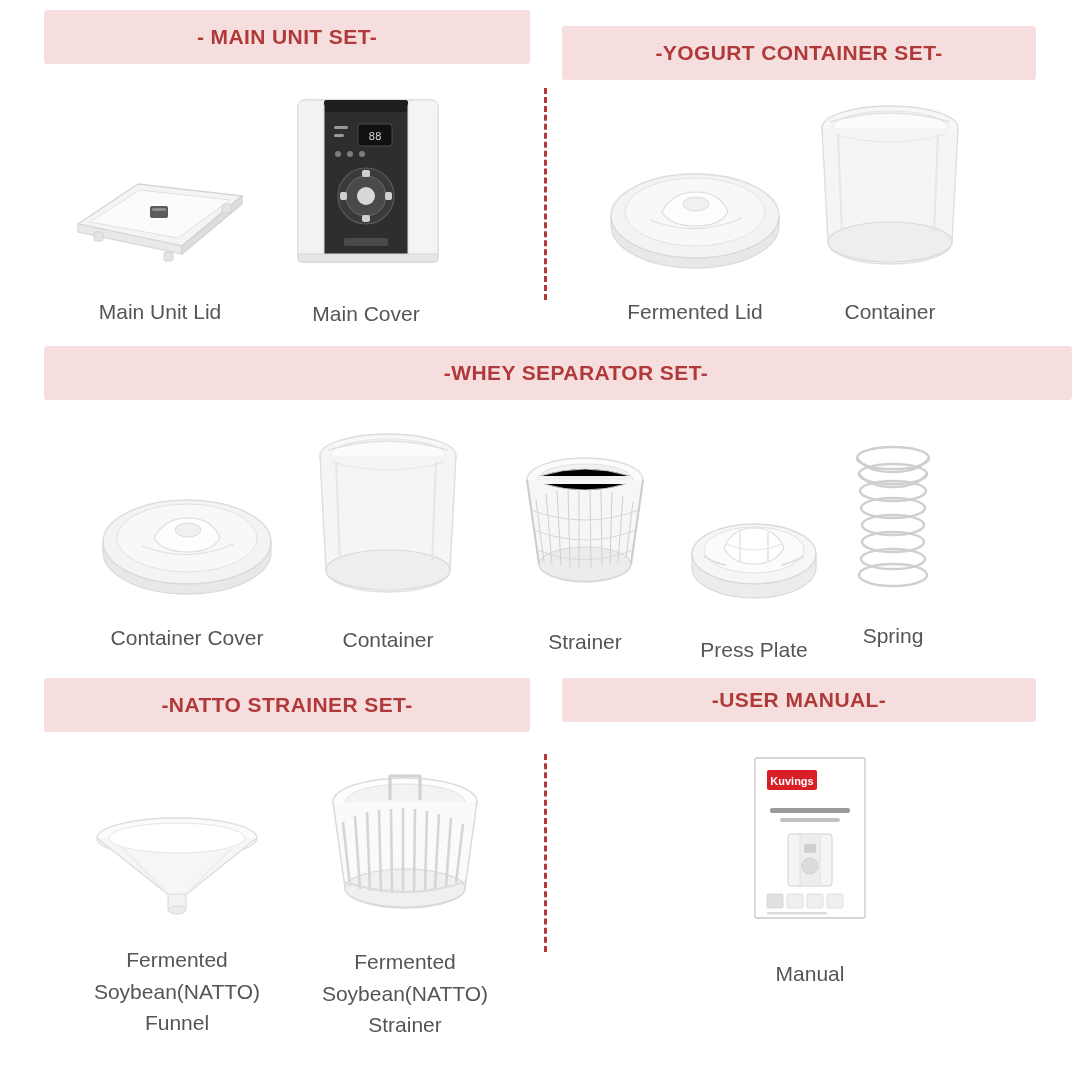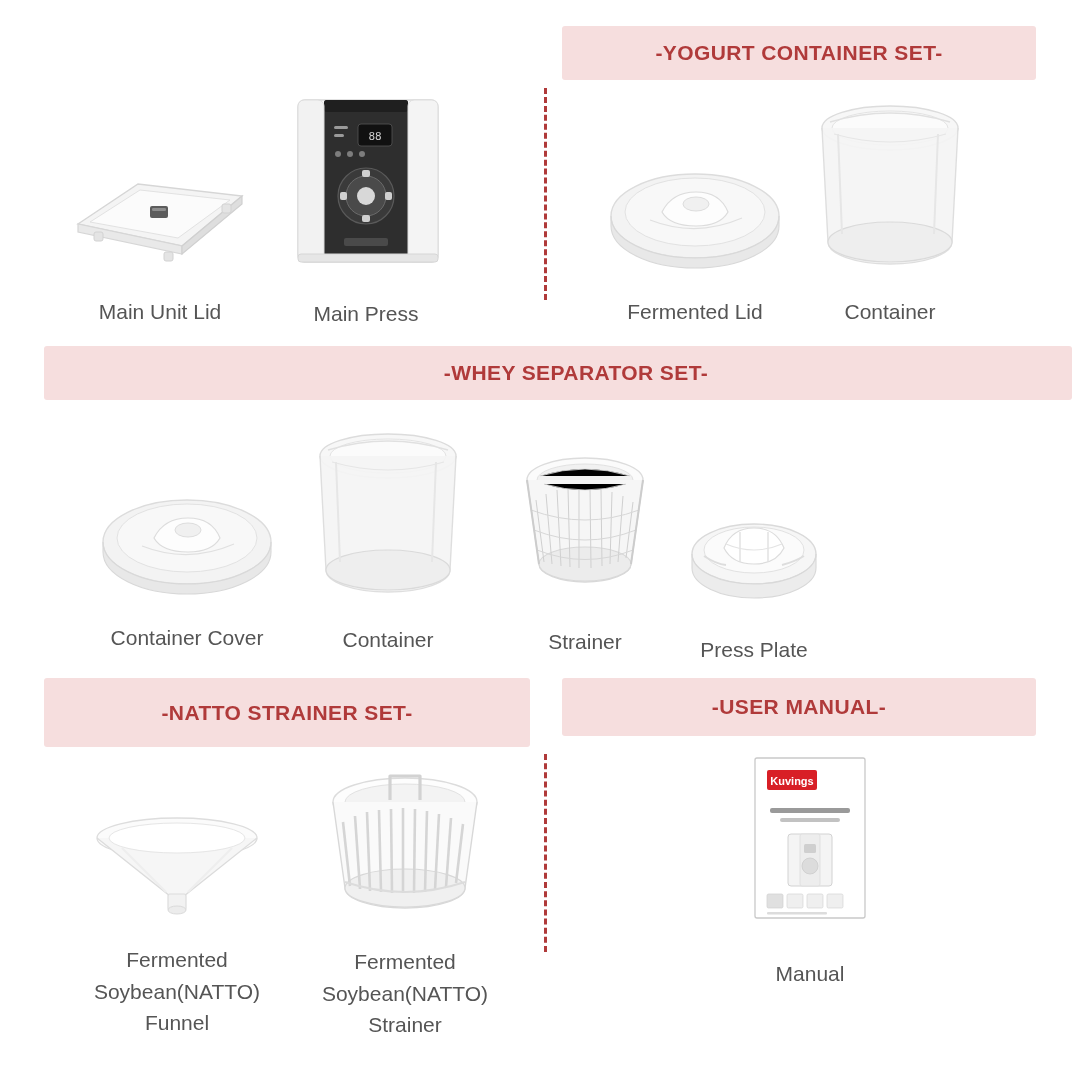--- a/index.html
+++ b/index.html
@@ -64,34 +64,37 @@
     line-height: 1.5;
     margin-top: 22px;
     white-space: pre-line;
   }
 </style>
 </head>
 <body>
 
 <div class="page">
 
+  <div class="banner" style="left:44px; top:10px; width:486px; height:54px;">
+    <span class="banner-text">- MAIN UNIT SET-</span>
+  </div>
 
   <div class="banner" style="left:562px; top:10px; width:474px; height:54px;margin-top:16px;">
     <span class="banner-text">-YOGURT CONTAINER SET-</span>
   </div>
 
   <div class="banner" style="left:44px; top:346px; width:992px; height:54px;padding-left:36px;">
     <span class="banner-text">-WHEY SEPARATOR SET-</span>
   </div>
 
-  <div class="banner" style="left:44px; top:678px; width:486px; height:69px;">
+  <div class="banner" style="left:44px; top:678px; width:486px; height:54px;">
     <span class="banner-text">-NATTO STRAINER SET-</span>
   </div>
 
-  <div class="banner" style="left:562px; top:678px; width:474px; height:58px;">
+  <div class="banner" style="left:562px; top:678px; width:474px; height:44px;">
     <span class="banner-text">-USER MANUAL-</span>
   </div>
 
   <div class="vdivider" style="left:544px; top:88px; height:212px;"></div>
   <div class="vdivider" style="left:544px; top:754px; height:198px;"></div>
 
   <div class="item" style="left:60px; top:150px; width:200px;">
     <div class="item-art">
       <svg width="200" height="120" viewBox="0 0 200 120">
         <g>
@@ -142,21 +145,21 @@
         <rect x="86" y="78" width="8" height="7" rx="2" fill="#cfcfcf"></rect>
         <rect x="86" y="123" width="8" height="7" rx="2" fill="#cfcfcf"></rect>
         <rect x="64" y="100" width="7" height="8" rx="2" fill="#cfcfcf"></rect>
         <rect x="109" y="100" width="7" height="8" rx="2" fill="#cfcfcf"></rect>
 
         <rect x="68" y="146" width="44" height="8" rx="2" fill="#4a4a4a"></rect>
 
         <rect x="22" y="162" width="140" height="8" rx="3" fill="#e6e6e6" stroke="#d6d6d6"></rect>
       </svg>
     </div>
-    <div class="caption">Main Press</div>
+    <div class="caption">Main Cover</div>
   </div>
 
   <div class="item" style="left:600px; top:152px; width:190px;">
     <div class="item-art">
       <svg width="190" height="118" viewBox="0 0 190 118">
         <ellipse cx="95" cy="64" rx="84" ry="42" fill="#f3f3f3" stroke="#dcdcdc" stroke-width="1.4"></ellipse>
         <path d="M11 64 A84 42 0 0 0 179 64 L179 74 A84 42 0 0 1 11 74 Z" fill="#e8e8e8" stroke="#d8d8d8" stroke-width="1.1"></path>
         <ellipse cx="95" cy="60" rx="70" ry="34" fill="#f8f8f8" stroke="#e2e2e2" stroke-width="1"></ellipse>
 
         <path d="M62 60 q10 -20 34 -20 q24 0 32 20 q-8 14 -32 14 q-26 0 -34 -14 Z" fill="#fdfdfd" stroke="#dcdcdc" stroke-width="1.2"></path>
@@ -271,20 +274,39 @@
         <path d="M88 34 L88 64" stroke="#e0e0e0" stroke-width="1.4"></path>
         <path d="M46 46 q28 12 56 0" fill="none" stroke="#e4e4e4" stroke-width="1.2"></path>
 
         <path d="M24 58 q12 8 22 9" fill="none" stroke="#dddddd" stroke-width="2"></path>
         <path d="M102 67 q12 -3 22 -9" fill="none" stroke="#dddddd" stroke-width="2"></path>
       </svg>
     </div>
     <div class="caption">Press Plate</div>
   </div>
 
+  <div class="item" style="left:838px; top:442px; width:110px;">
+    <div class="item-art">
+      <svg width="110" height="152" viewBox="0 0 110 152">
+        <g fill="none" stroke="#cfcfcf" stroke-width="2.4" stroke-linecap="round">
+          <ellipse cx="55" cy="16" rx="36" ry="11"></ellipse>
+          <path d="M19 16 q10 14 36 14 q26 0 36 -14"></path>
+          <ellipse cx="55" cy="32" rx="34" ry="10"></ellipse>
+          <path d="M21 32 q10 13 34 13 q24 0 34 -13"></path>
+          <ellipse cx="55" cy="49" rx="33" ry="10"></ellipse>
+          <ellipse cx="55" cy="66" rx="32" ry="10"></ellipse>
+          <ellipse cx="55" cy="83" rx="31" ry="10"></ellipse>
+          <ellipse cx="55" cy="100" rx="31" ry="10"></ellipse>
+          <ellipse cx="55" cy="117" rx="32" ry="10"></ellipse>
+          <ellipse cx="55" cy="133" rx="34" ry="11"></ellipse>
+        </g>
+      </svg>
+    </div>
+    <div class="caption">Spring</div>
+  </div>
 
   <div class="item" style="left:82px; top:800px; width:190px;">
     <div class="item-art">
       <svg width="190" height="118" viewBox="0 0 190 118">
 
         <ellipse cx="95" cy="38" rx="80" ry="20" fill="#fbfbfb" stroke="#dddddd" stroke-width="1.3"></ellipse>
         <path d="M15 38 L88 96 L102 96 L175 38" fill="#f6f6f6" stroke="#dcdcdc" stroke-width="1.3"></path>
         <ellipse cx="95" cy="38" rx="68" ry="15" fill="#ffffff" stroke="#e6e6e6" stroke-width="1"></ellipse>
 
         <rect x="86" y="94" width="18" height="16" rx="2" fill="#f2f2f2" stroke="#dcdcdc" stroke-width="1.2"></rect>

